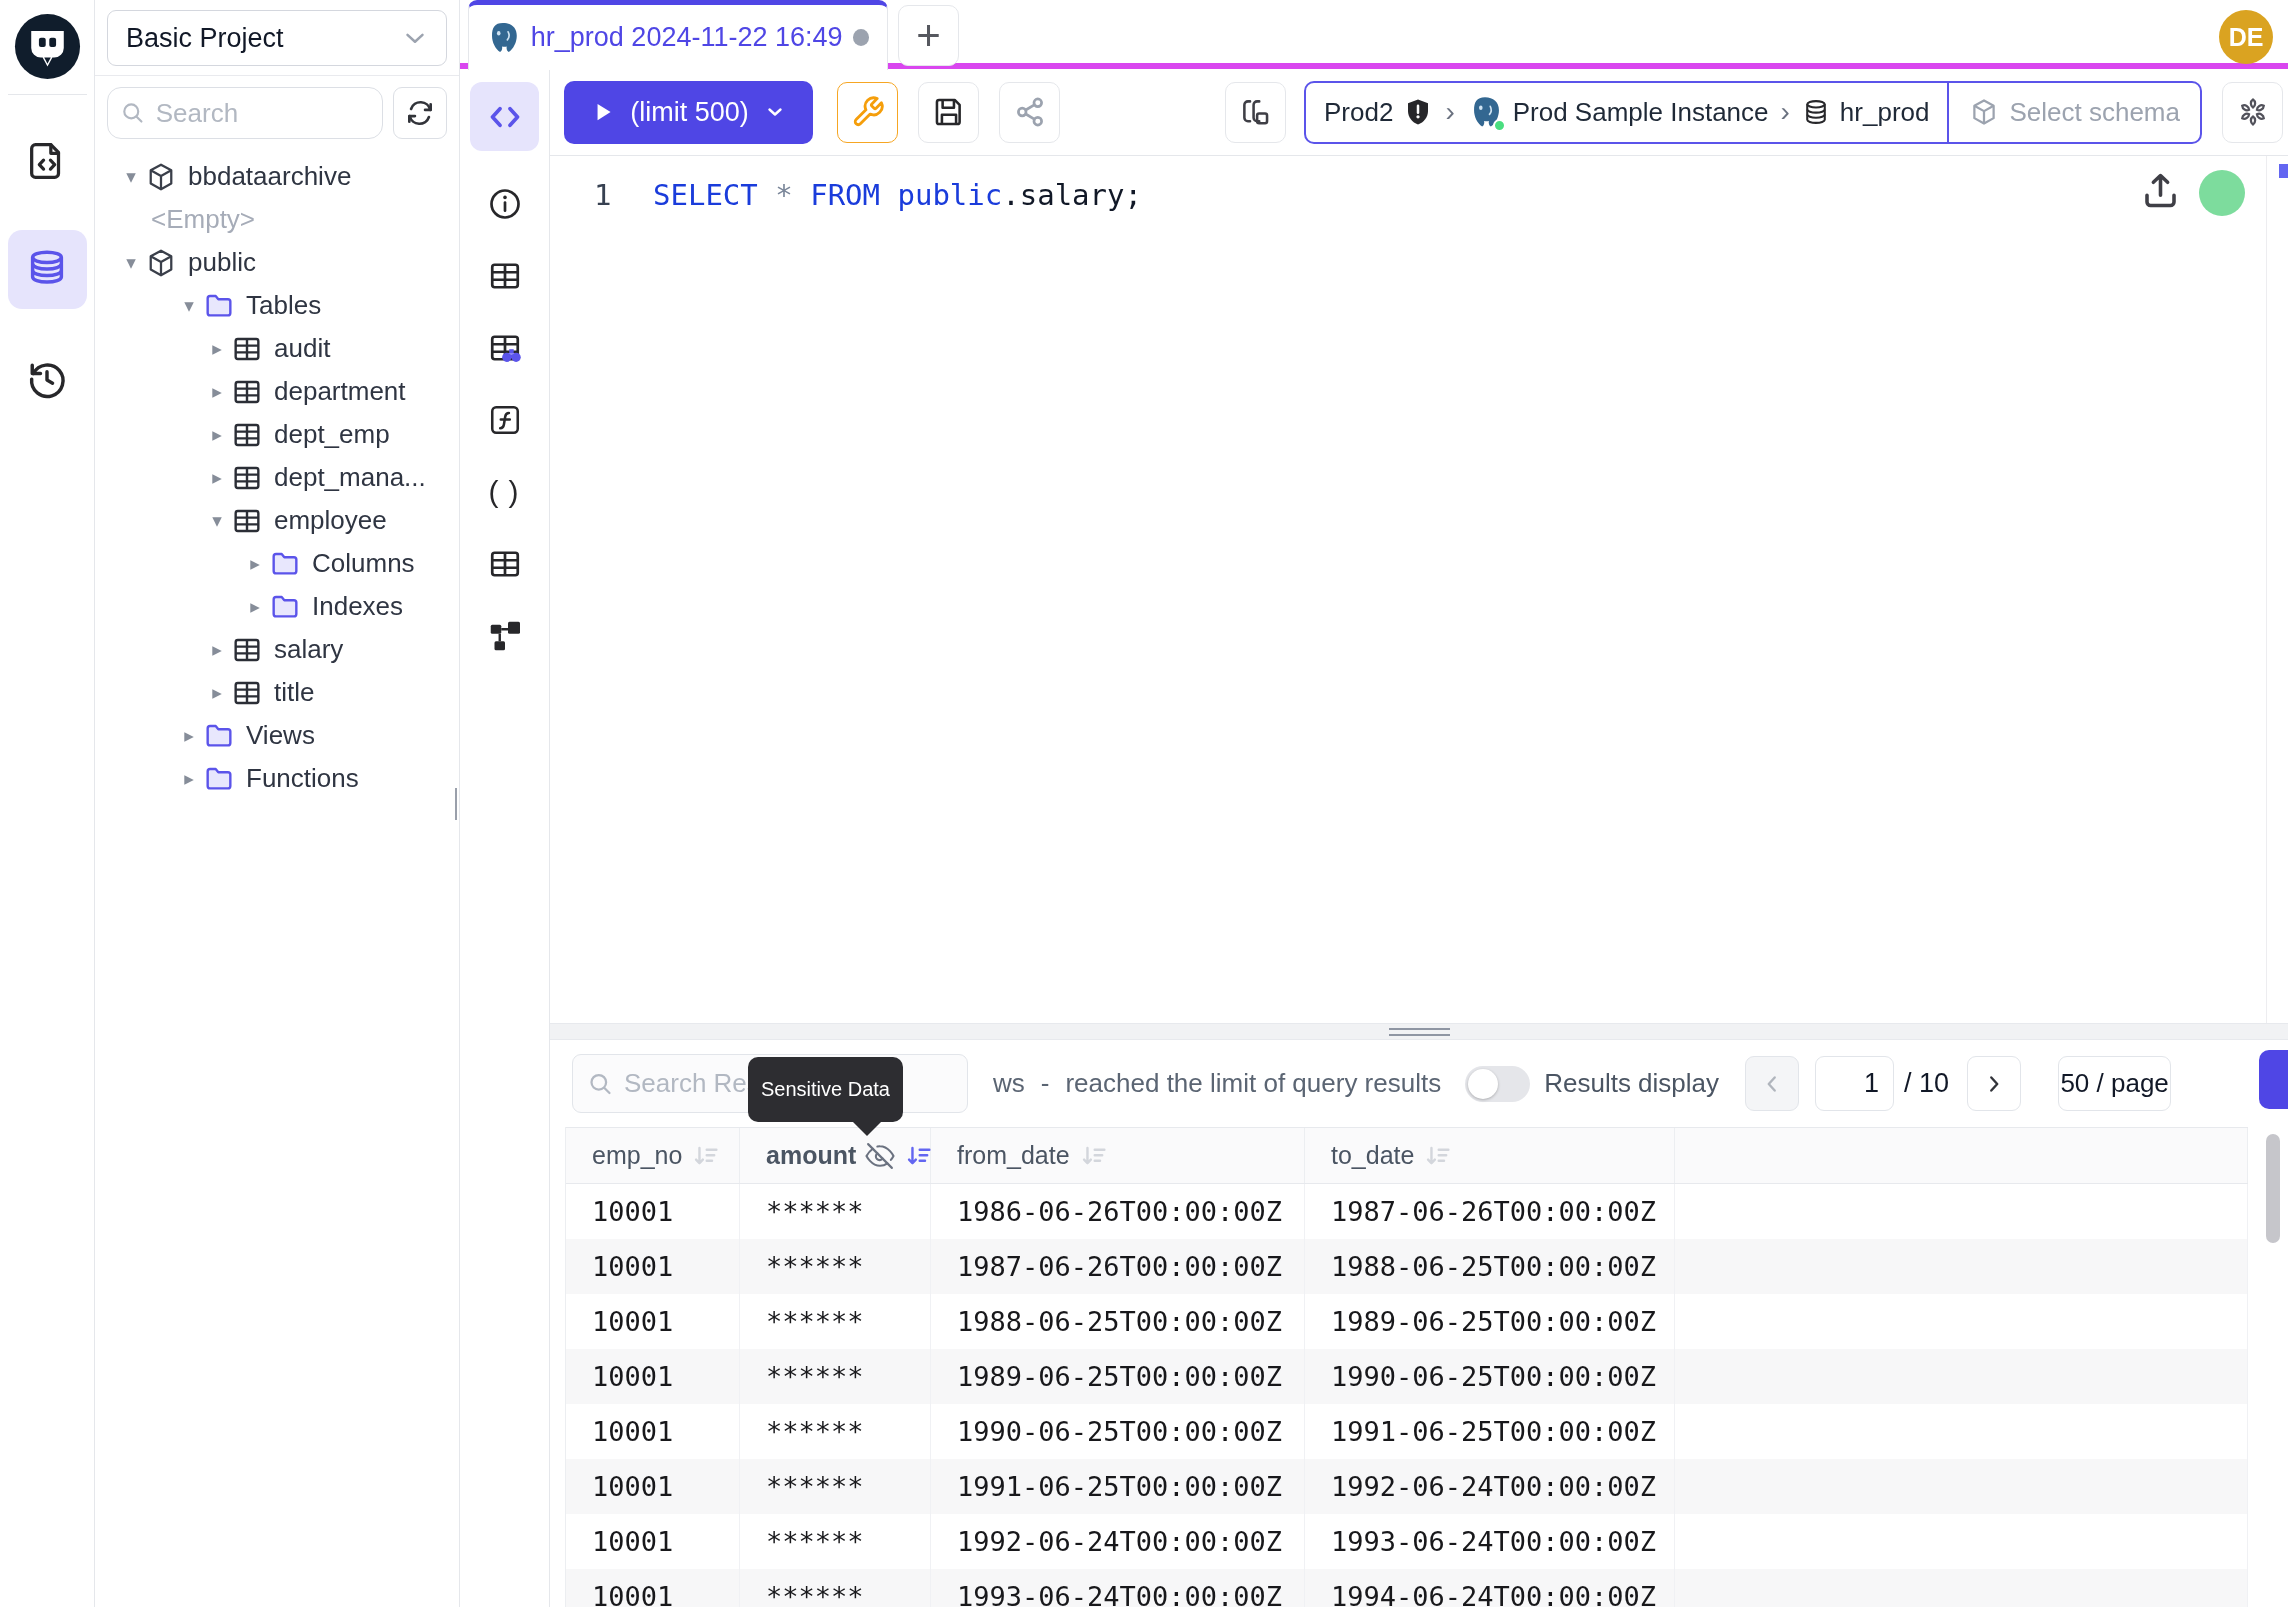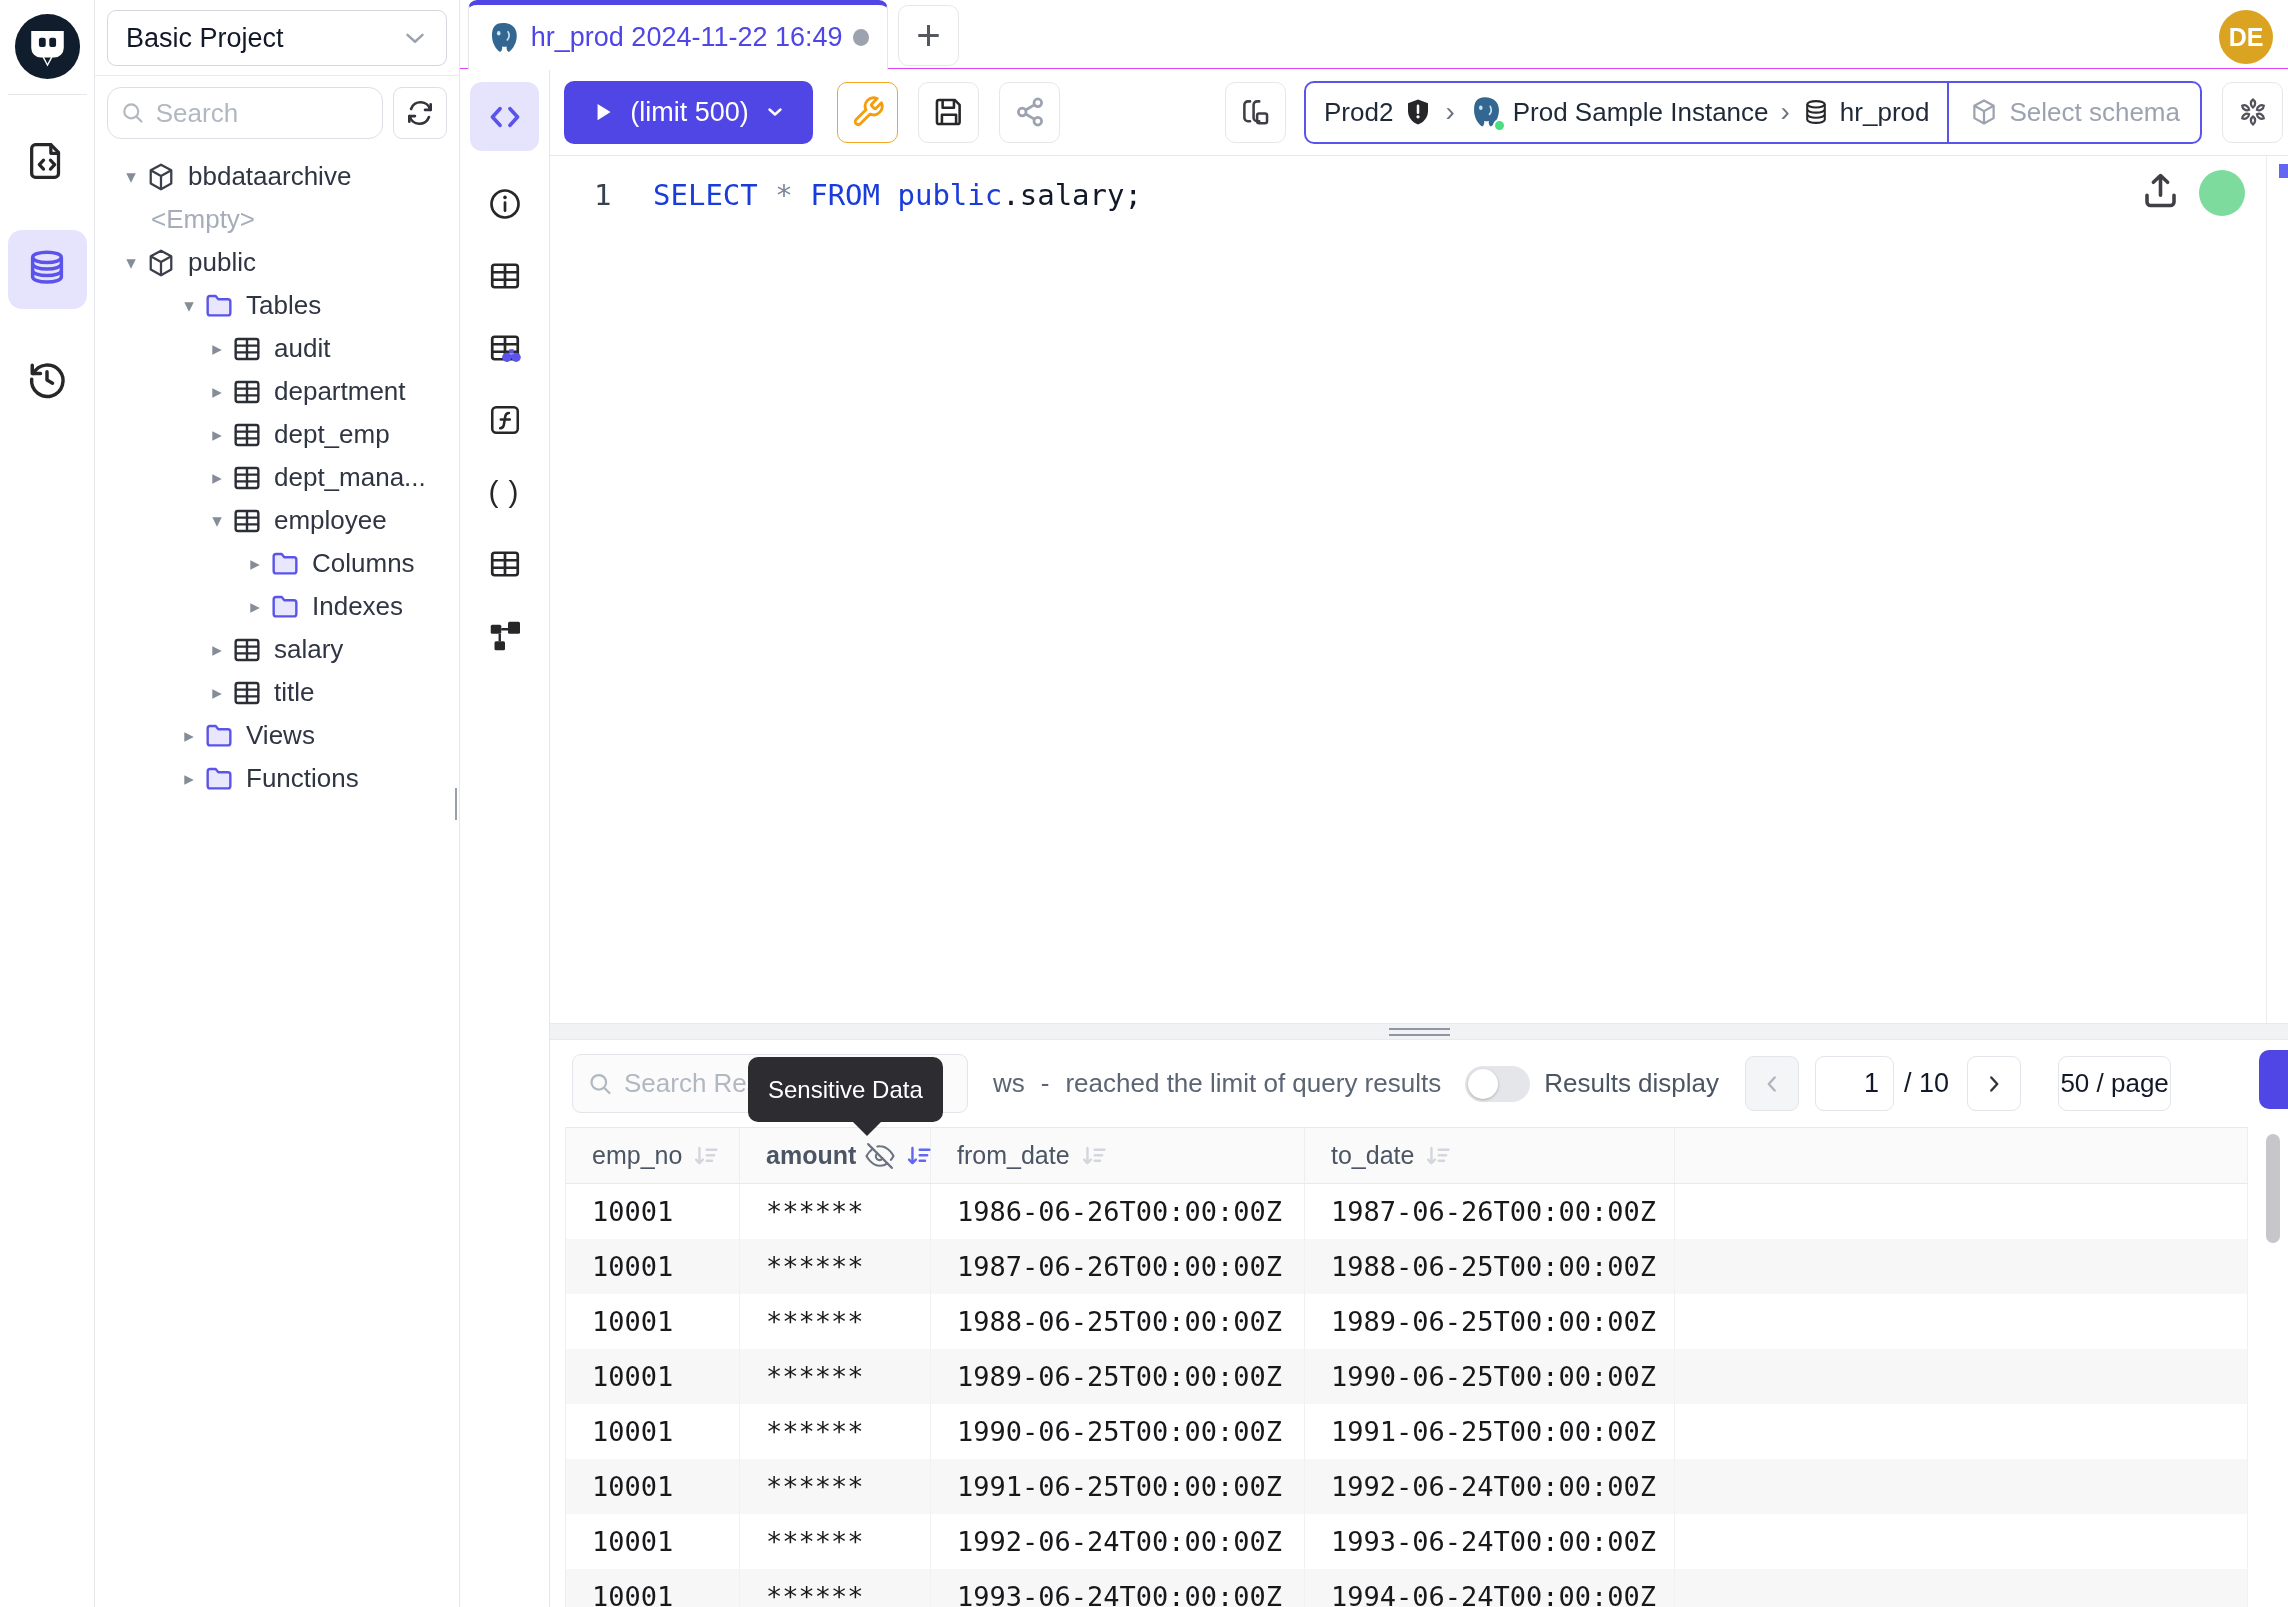--- a/index.html
+++ b/index.html
@@ -31,21 +31,21 @@
   .caret { width:28px; font-size:19px; color:#868d99; flex:0 0 28px; text-align:center; }
   .ticon { width:32px; height:32px; margin-right:11px; flex:0 0 32px; }
   .ticon svg { width:32px; height:32px; display:block; }
   .tlabel { font-size:26px; color:#2f3542; white-space:nowrap; }
   .titem.muted .tlabel { color:#a6acb8; }
   .side-grip { position:absolute; right:-4px; top:788px; display:flex; gap:4px; }
   .side-grip i { width:2px; height:32px; background:#9aa0ab; display:block; }
 
   
   .main { position:absolute; left:460px; top:0; right:0; bottom:0; }
-  .tabbar { position:relative; height:69px; border-bottom:1px solid #d946ef; background:#fff; }
+  .tabbar { position:relative; height:69px; border-bottom:6px solid #d946ef; background:#fff; }
   .tab { position:absolute; left:8px; top:0; width:420px; height:70px; background:#fff; border-left:1px solid #e5e7eb; border-right:1px solid #e5e7eb; border-top:5px solid #4f46e5; border-top-left-radius:9px; border-top-right-radius:9px; display:flex; align-items:center; padding:0 18px 0 16px; z-index:3; cursor:pointer; }
   .tab .pg { width:37px; height:37px; margin-right:10px; }
   .tab-title { font-size:27px; color:#4f46e5; font-weight:500; white-space:nowrap; flex:1; }
   .tab-dot { width:17px; height:17px; border-radius:50%; background:#9ca3af; margin-left:10px; }
   .add-tab { position:absolute; left:438px; top:5px; width:61px; height:61px; border:1px solid #e5e7eb; border-radius:10px; display:flex; align-items:center; justify-content:center; font-size:42px; color:#56585f; cursor:pointer; background:#fff; }
   .avatar { position:absolute; right:16px; top:10px; width:54px; height:54px; border-radius:50%; background:#daa321; color:#fff; font-size:25px; font-weight:700; display:flex; align-items:center; justify-content:center; cursor:pointer; }
 
   .content-row { position:absolute; top:69px; left:0; right:0; bottom:0; display:flex; }
   .strip { width:90px; border-right:1px solid #e5e7eb; display:flex; flex-direction:column; align-items:center; padding-top:13px; background:#fff; }
   .code-btn { width:69px; height:69px; background:#e6e4fc; border-radius:12px; display:flex; align-items:center; justify-content:center; cursor:pointer; }
@@ -117,21 +117,21 @@
   .hsort svg { width:29px; height:29px; display:block; }
   .hsort { color:#d3d6dc; }
   .hsort.active { color:#6366f1; }
   .rbody { height:424px; overflow:hidden; }
   .trow { height:55px; display:flex; background:#fff; }
   .trow:nth-child(even) { background:#f7f7f8; }
   .tcell { display:flex; align-items:center; padding-left:26px; border-right:1px solid #f0f1f4; font-family:"DejaVu Sans Mono", monospace; font-size:27px; color:#18181b; white-space:nowrap; overflow:hidden; }
   .res-scrollbar { position:absolute; right:9px; top:94px; width:14px; height:109px; border-radius:7px; background:#c6c6cb; }
 
   
-  .tooltip { position:absolute; left:198px; top:17px; height:65px; background:#2d2d31; color:#fff; border-radius:10px; display:flex; align-items:center; padding:0 20px; font-size:24px; font-weight:500; z-index:5; white-space:nowrap; }
+  .tooltip { position:absolute; left:198px; top:17px; height:65px; background:#2d2d31; color:#fff; border-radius:10px; display:flex; align-items:center; padding:0 13px; font-size:20px; font-weight:500; z-index:5; white-space:nowrap; }
   .tooltip:after { content:""; position:absolute; left:105px; top:100%; border:14px solid transparent; border-top-color:#2d2d31; border-bottom-width:0; }
 
   
   .statusbar { height:38px; border-top:1px solid #e5e7eb; display:flex; align-items:center; background:#fff; }
   .status-q { margin-left:18px; font-size:22px; color:#6b7280; white-space:nowrap; overflow:hidden; flex:1; }
   .status-t { margin-right:24px; font-size:22px; color:#6b7280; white-space:nowrap; }
 </style>
 </head>
 <body>
 

